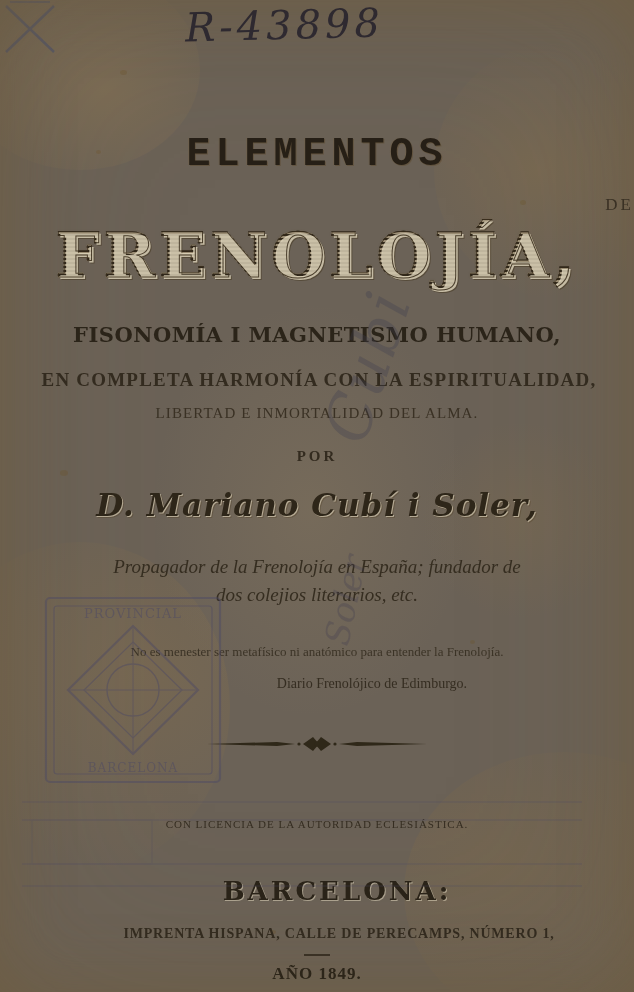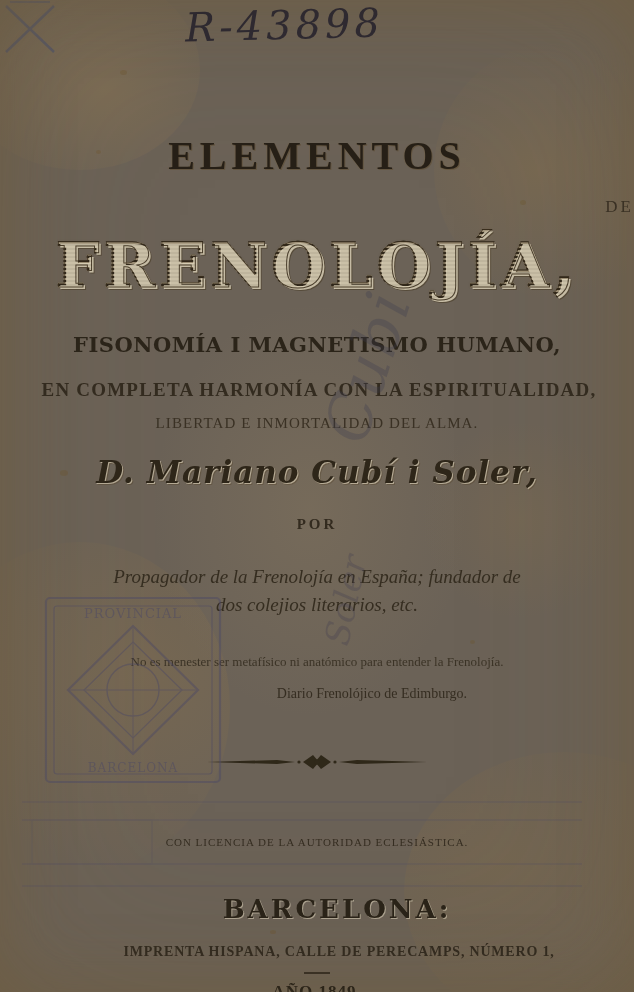--- a/index.html
+++ b/index.html
@@ -51,41 +51,41 @@
   
   .content {
     position: relative;
     z-index: 5;
     text-align: center;
     padding-top: 58px;
   }
   .line { margin: 0; }
 
   .title-main {
-    font-family: Liberation Serif, serif;
+    font-family: Liberation Mono, monospace;
     font-weight: bold;
     font-size: 40px;
     letter-spacing: 5px;
     color: #261f16;
     text-shadow: 1px 1px 0 rgba(90,70,40,.45), -1px 0 0 rgba(120,95,55,.25);
     margin: 12px 0 0 0;
   }
   .title-de {
     font-size: 17px;
     letter-spacing: 3px;
     margin: 18px 0 0 0;
     color: #3a3124;
     text-align: right;
   }
   .title-deco {
     font-family: "DejaVu Serif", "Liberation Serif", serif;
     font-weight: bold;
     font-size: 62px;
     letter-spacing: 4px;
-    margin: 12px 0 0 0;
+    margin: 4px 0 0 0;
     color: #2a2318;
     -webkit-text-stroke: 1px rgba(60,48,30,.9);
     text-shadow:
       2px 2px 0 rgba(235,225,200,.75),
       3px 3px 0 rgba(70,56,34,.55),
       0 0 2px rgba(90,72,44,.5);
     background: repeating-linear-gradient(
        0deg, rgba(0,0,0,.85) 0px, rgba(0,0,0,.85) 2px,
        rgba(230,220,195,.85) 2px, rgba(230,220,195,.85) 4px);
     -webkit-background-clip: text;
@@ -141,21 +141,21 @@
     text-align: center;
   }
   .quote {
     font-size: 13px;
     margin: 36px auto 16px auto;
     width: 420px;
     color: #3b3326;
   }
   .quote-src {
     font-size: 14px;
-    margin: 6px 0 8px 0;
+    margin: 6px 0 0 0;
     padding-left: 110px;
     color: #352d21;
   }
   .ornament {
     margin: 42px auto 0 auto;
     width: 220px;
     height: 20px;
   }
   .licencia {
     font-size: 11px;
@@ -313,22 +313,22 @@
   <div class="ink sig">Cubi</div>
   <div class="ink sig2">Soler</div>
 
   <div class="content">
     <h1 class="line title-main">ELEMENTOS</h1>
     <p class="line title-de">DE</p>
     <p class="line title-deco">FRENOLOJÍA,</p>
     <p class="line sub1">FISONOMÍA I MAGNETISMO HUMANO,</p>
     <p class="line sub2">EN COMPLETA HARMONÍA CON LA ESPIRITUALIDAD,</p>
     <p class="line sub3">LIBERTAD E INMORTALIDAD DEL ALMA.</p>
+    <p class="line por">POR</p>
     <p class="line author">D. Mariano Cubí i Soler,</p>
-    <p class="line por">POR</p>
     <p class="role">Propagador de la Frenolojía en España; fundador de dos colejios literarios, etc.</p>
 
     <p class="quote">No es menester ser metafísico ni anatómico para entender la Frenolojía.</p>
     <p class="quote-src">Diario Frenolójico de Edimburgo.</p>
 
     <svg class="ornament" viewBox="0 0 220 20">
       <g fill="#2f2819">
         <path d="M0 10 L70 8 L88 10 L70 12 Z"></path>
         <path d="M220 10 L150 8 L132 10 L150 12 Z"></path>
         <path d="M96 10 L106 3 L112 10 L106 17 Z"></path>

